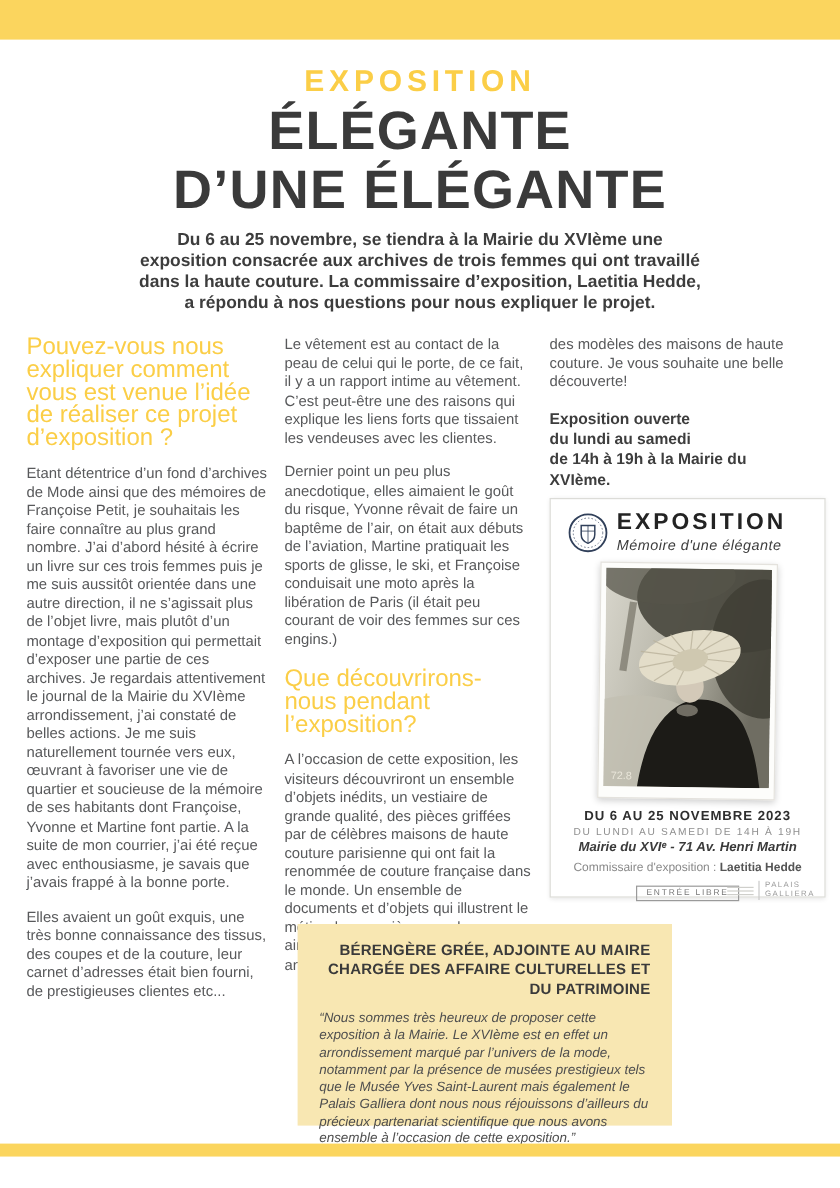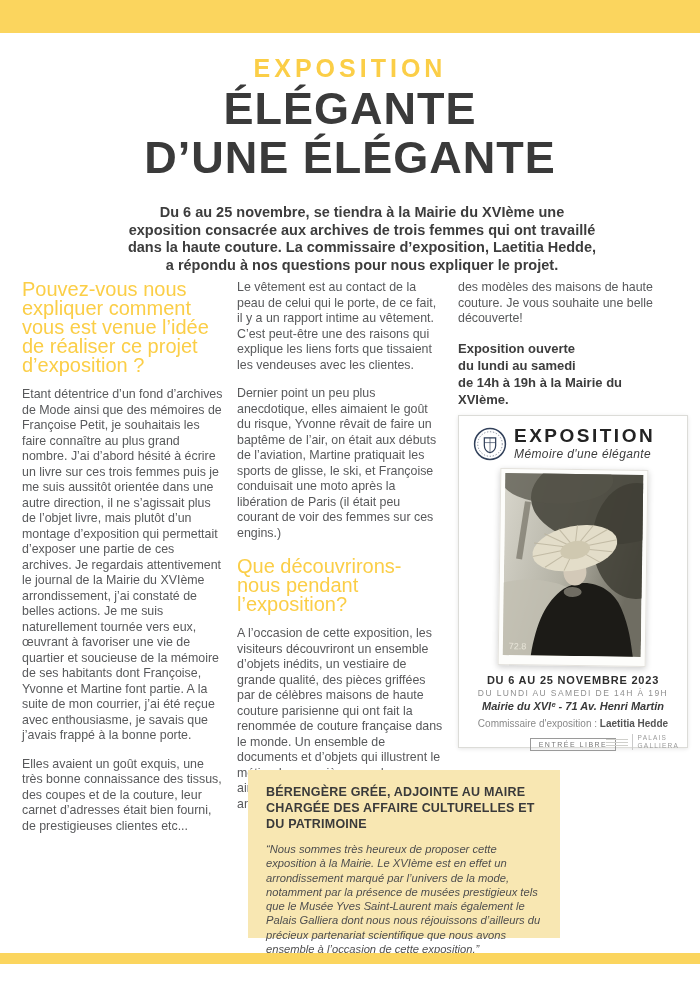--- a/index.html
+++ b/index.html
@@ -8,21 +8,21 @@
   .band{position:absolute;left:0;width:700px;background:var(--band-yellow,#fbd55e);}
   .band-top{top:0;height:33px;}
   .band-bottom{top:953px;height:34px;}
 
   .kicker{position:absolute;top:54px;left:0;width:100%;text-align:center;
           font-size:25px;font-weight:bold;letter-spacing:4px;color:var(--accent-yellow,#fbce47);}
   .title{position:absolute;top:84px;left:0;width:100%;text-align:center;margin:0;
          font-size:45px;line-height:49px;font-weight:bold;letter-spacing:1px;
          color:var(--title-color,#3a3a3a);}
   .title span{display:block;}
-  .intro{position:absolute;top:192px;left:113px;width:474px;margin:12px;text-align:center;
+  .intro{position:absolute;top:192px;left:113px;width:474px;margin:0;text-align:center;
          font-size:14.5px;line-height:17.5px;font-weight:bold;color:#3d3d3d;}
 
   .col{position:absolute;top:280px;font-size:12.4px;line-height:15.5px;color:var(--body-color,#58595b);}
   .col-left{left:22px;width:203px;}
   .col-mid{left:237px;width:207px;}
   .col-right{left:458px;width:212px;}
   .col p{margin:0 0 13px 0;}
   .q{font-size:20px;line-height:19px;font-weight:normal;margin:0 0 12px 0;
      color:var(--accent-yellow,#fbce47);}
   .q-gap{margin-top:16px;}
@@ -52,21 +52,21 @@
                font-size:7px;letter-spacing:1.5px;color:#777;}
   .partner{position:absolute;right:8px;top:1px;display:flex;align-items:center;gap:4px;}
   .partner-lines i{display:block;width:22px;height:1px;background:#cfcfcb;margin:2px 0;}
   .partner-name{border-left:1px solid #c9c9c9;padding-left:5px;text-align:left;}
   .partner-name span{display:block;font-size:6.5px;letter-spacing:1.2px;color:#9a9a9a;line-height:8px;}
 
   
   .quote-box{position:absolute;left:248px;top:770px;width:312px;height:168px;box-sizing:border-box;
              background:var(--quote-box-yellow,#f8e7b2);padding:14px 18px 12px;}
   .quote-box h3{margin:0 0 10px 0;font-size:12.5px;line-height:16px;font-weight:bold;
-                color:#3a3a3a;letter-spacing:0.2px;}
+                color:#3a3a3a;letter-spacing:0.2px;text-align:right;}
   .quote-text{margin:0;font-size:11.2px;line-height:14.3px;font-style:italic;color:#4e4e4e;}
 </style>
 </head>
 <body>
 
 <div class="page">
 
   <div class="band band-top"></div>
 
   <div class="kicker">EXPOSITION</div>

